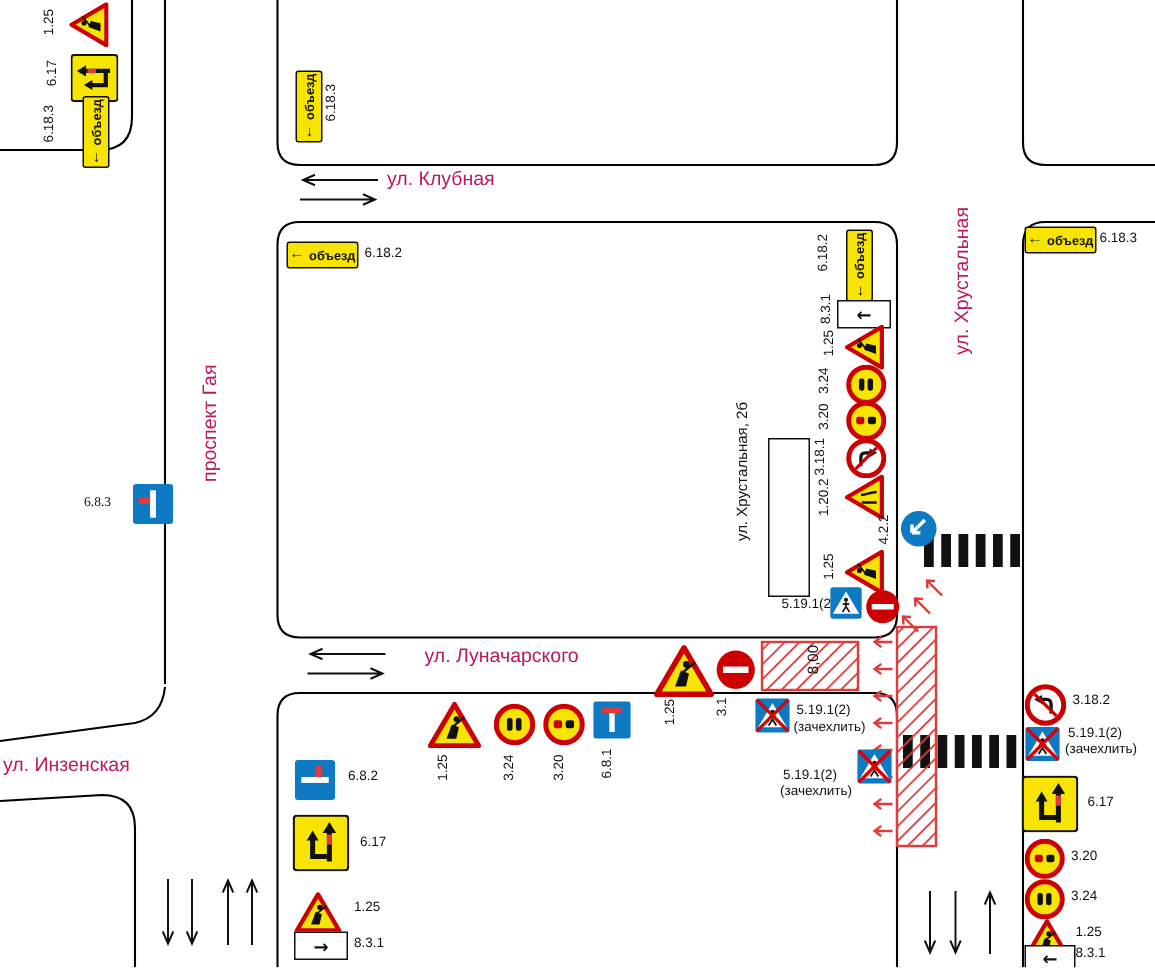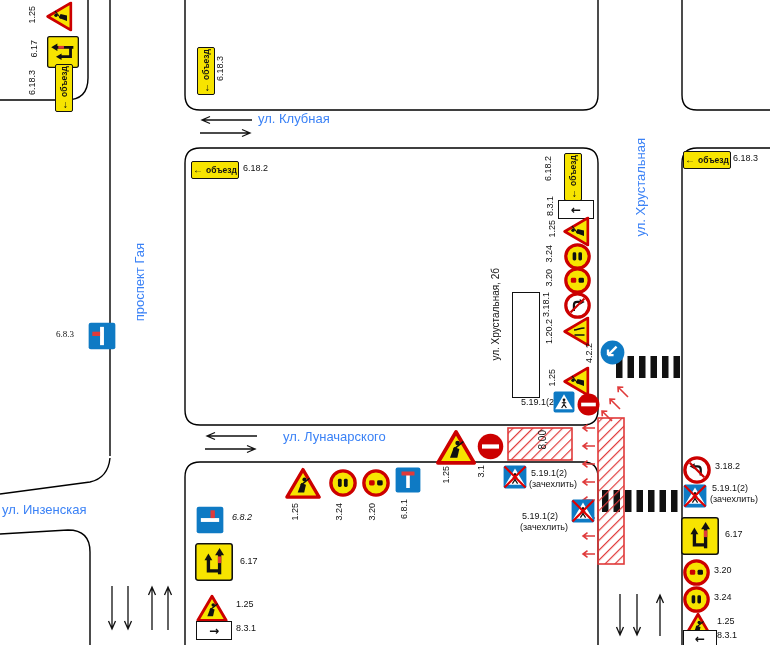--- a/index.html
+++ b/index.html
@@ -2,21 +2,21 @@
 <html><head>
 <meta charset="utf-8">
 <style>
   html,body{margin:0;padding:0;background:#fff;}
   #canvas{position:relative;width:770px;height:645px;background:#fff;
           font-family:"Liberation Sans",sans-serif;overflow:hidden;}
   .layer{position:absolute;left:0;top:0;}
   .vlabel{position:absolute;writing-mode:vertical-rl;transform:rotate(180deg);
           font-size:9px;color:#111;white-space:nowrap;line-height:1.1;}
   .hlabel{position:absolute;font-size:9px;color:#111;white-space:nowrap;line-height:1.1;}
-  .street{font-size:13px;color:#3b82f6;}
+  .street{font-size:13px;color:#be185d;}
   .sign{position:absolute;}
   .sign svg{display:block;}
   .rot90{transform:rotate(-90deg);}
   .detour-sign{position:absolute;display:flex;align-items:center;justify-content:center;gap:3px;
           width:46px;height:16px;background:#f7e400;border:1.2px solid #111;border-radius:2px;
           font-size:8.5px;font-weight:bold;color:#111;}
   .detour-sign .arr{font-size:10px;font-weight:bold;line-height:1;}
   .plate{position:absolute;display:flex;align-items:center;justify-content:center;
           background:#fff;border:1.2px solid #111;font-weight:bold;font-size:12px;color:#111;
           font-family:"DejaVu Sans",sans-serif;}
@@ -340,21 +340,21 @@
         <use href="#sym-de1"></use>
       </svg>
     </div>
   <div class="vlabel" style="left:400px;top:499px;">6.8.1</div>
 
   <div class="sign" style="left:196px;top:506px;">
       <svg width="28" height="28">
         <use href="#sym-de2"></use>
       </svg>
     </div>
-  <div class="hlabel" style="left:232px;top:513px;font-style:italic;">6.8.2</div>
+  <div class="hlabel" style="left:232px;top:513px;">6.8.2</div>
   <div class="sign" style="left:195px;top:543px;">
       <svg width="38" height="38">
         <use href="#sym-617"></use>
       </svg>
     </div>
   <div class="hlabel" style="left:240px;top:557px;">6.17</div>
   <div class="sign" style="left:196px;top:594px;">
       <svg width="32" height="28">
         <use href="#sym-tri-works"></use>
       </svg>

